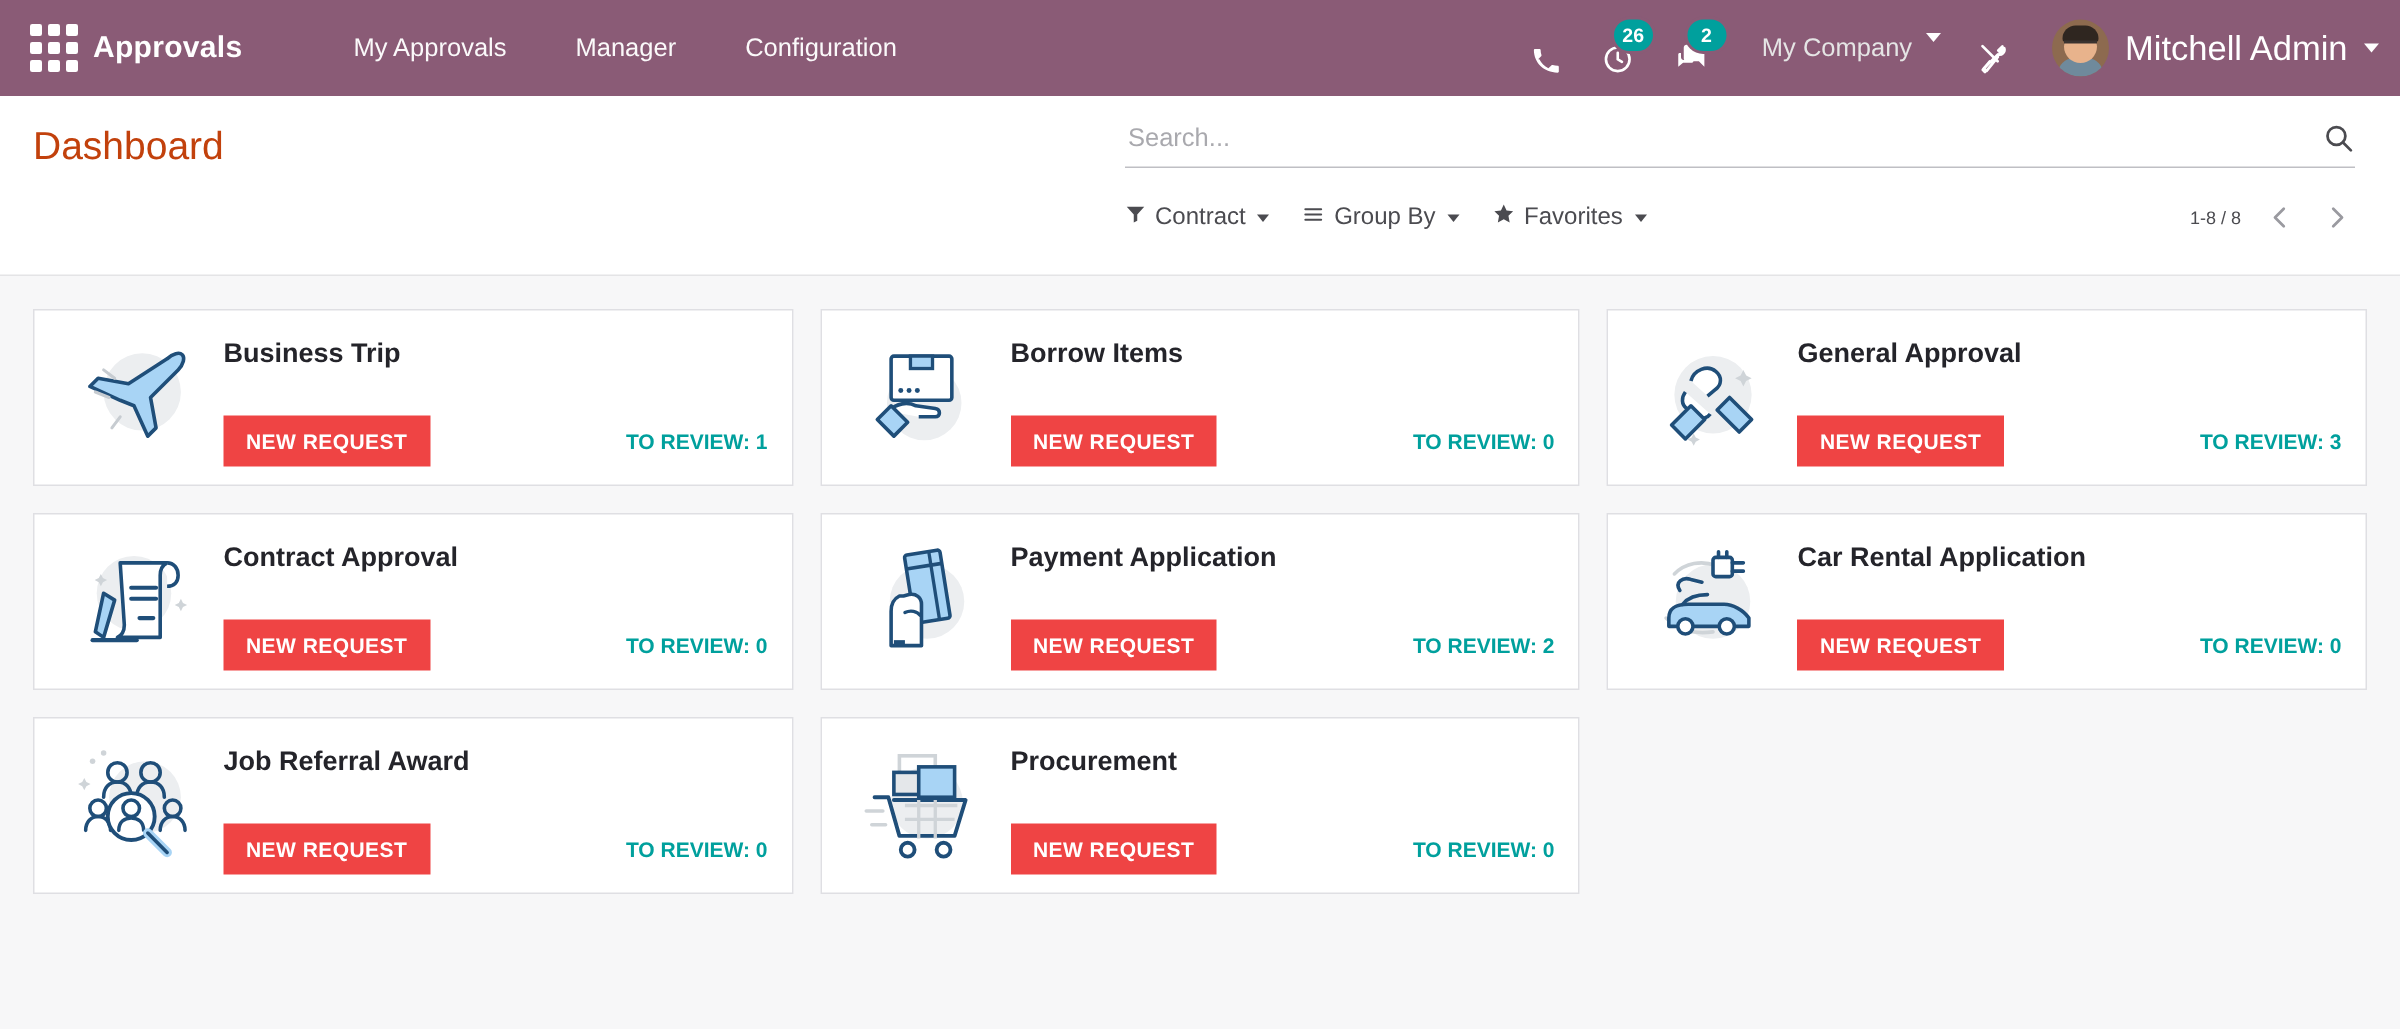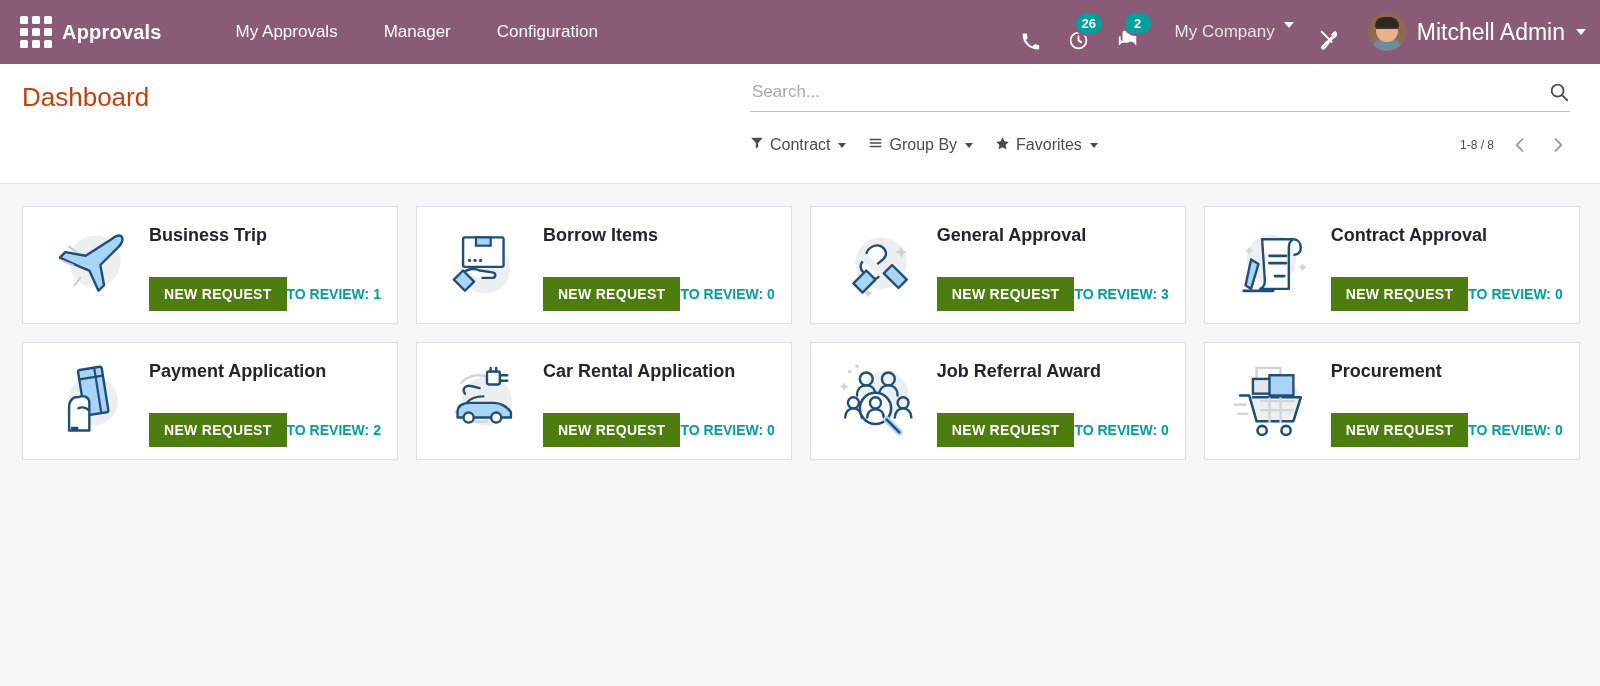--- a/index.html
+++ b/index.html
@@ -91,35 +91,35 @@
   }
   .fbtn .dcaret { width: 0; height: 0; border-left: 4.5px solid transparent; border-right: 4.5px solid transparent; border-top: 5.5px solid #4b4b50; margin-left: 2px; }
   .pager { margin-left: auto; display: flex; align-items: center; gap: 14px; }
   .pager-text { font-size: 12px; color: #4b4b50; white-space: nowrap; }
   .pager-btn { color: #9a9aa0; cursor: pointer; display: flex; align-items: center; padding: 0 2px; }
 
   
   .kanban {
     padding: 22px 22px 0 22px;
     display: grid;
-    grid-template-columns: repeat(4, 1fr);
+    grid-template-columns: repeat(3, 1fr);
     column-gap: 18px; row-gap: 18px;
     align-content: start;
   }
   .card {
     background: #fff; border: 1px solid #dfdfe3;
     height: 118px; display: flex; align-items: stretch;
     padding: 12px 16px 12px 14px;
   }
   .card-illu { width: 112px; flex: none; display: flex; align-items: center; justify-content: center; }
   .card-body { flex: 1; display: flex; flex-direction: column; padding-top: 6px; }
   .card-title { font-size: 18px; color: #24242a; font-weight: bold; white-space: nowrap; }
   .card-foot { margin-top: auto; display: flex; align-items: center; }
   .new-request-btn {
-    background: #4d7c0f; color: #fff; border: none;
+    background: #ef4444; color: #fff; border: none;
     font-size: 14px; font-weight: bold; letter-spacing: .3px;
     padding: 9px 15px; cursor: pointer; white-space: nowrap;
     font-family: "Liberation Sans", sans-serif;
   }
   .to-review { margin-left: auto; color: #00a09d; font-size: 14px; font-weight: bold; white-space: nowrap; }
   .card-empty { border: none; background: transparent; }
 </style>
 </head>
 <body>
 

